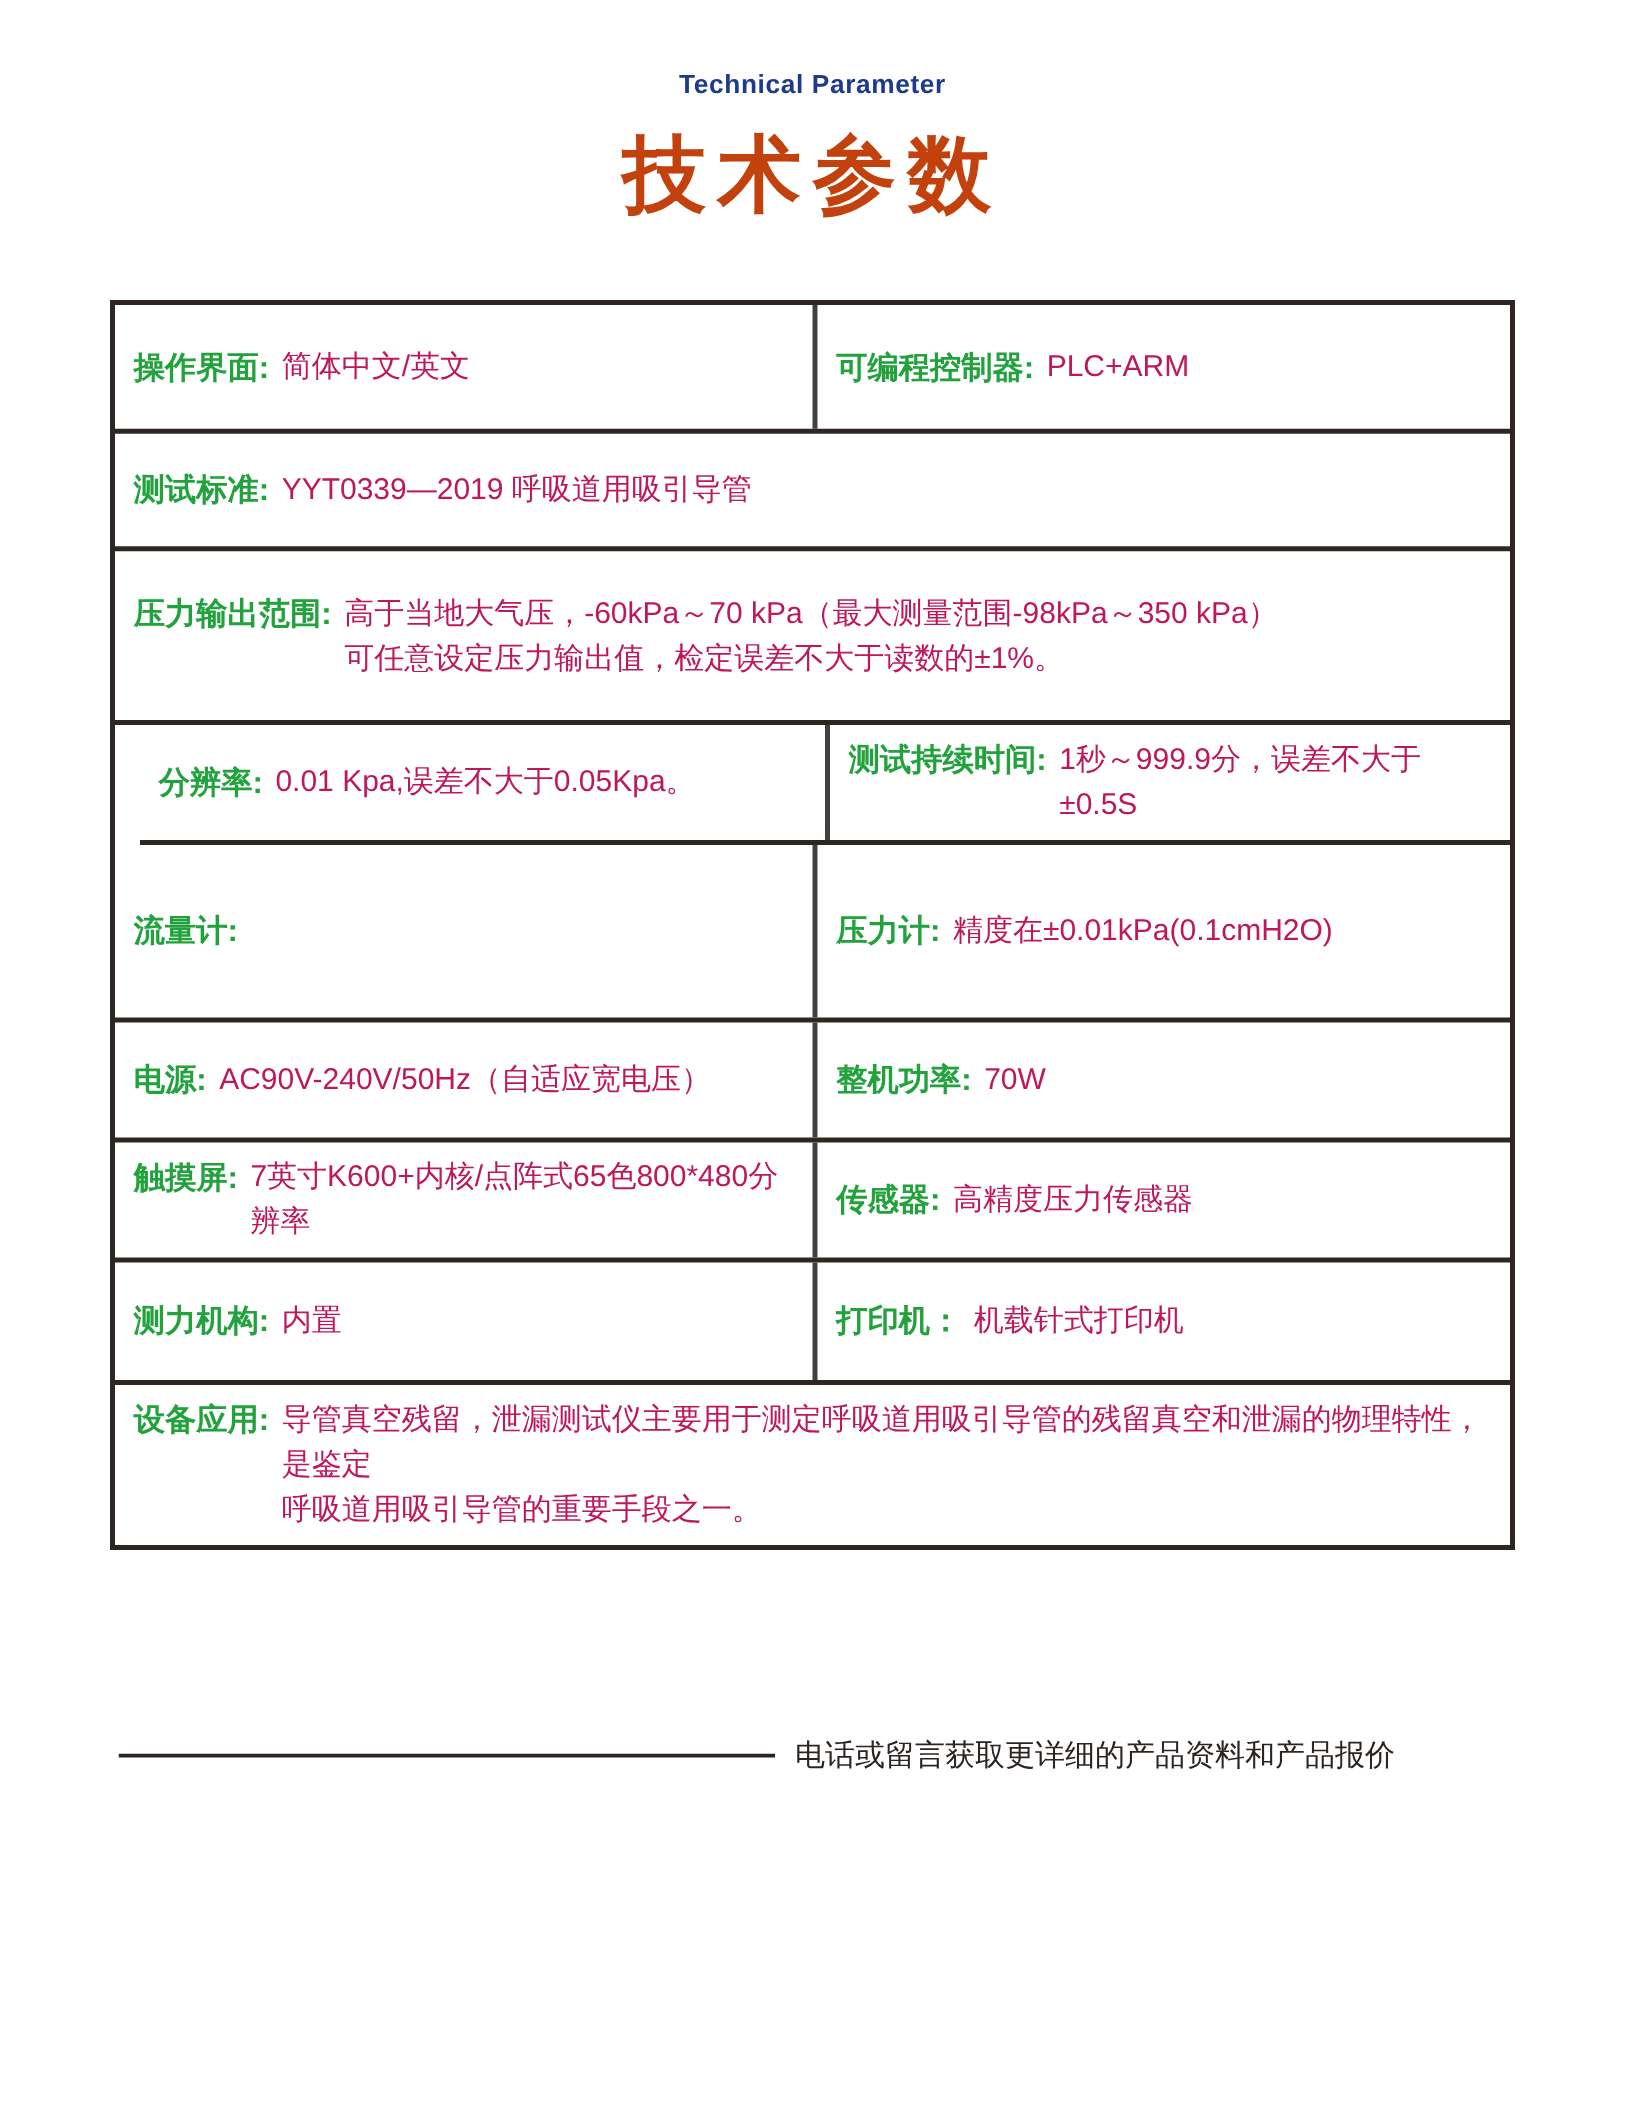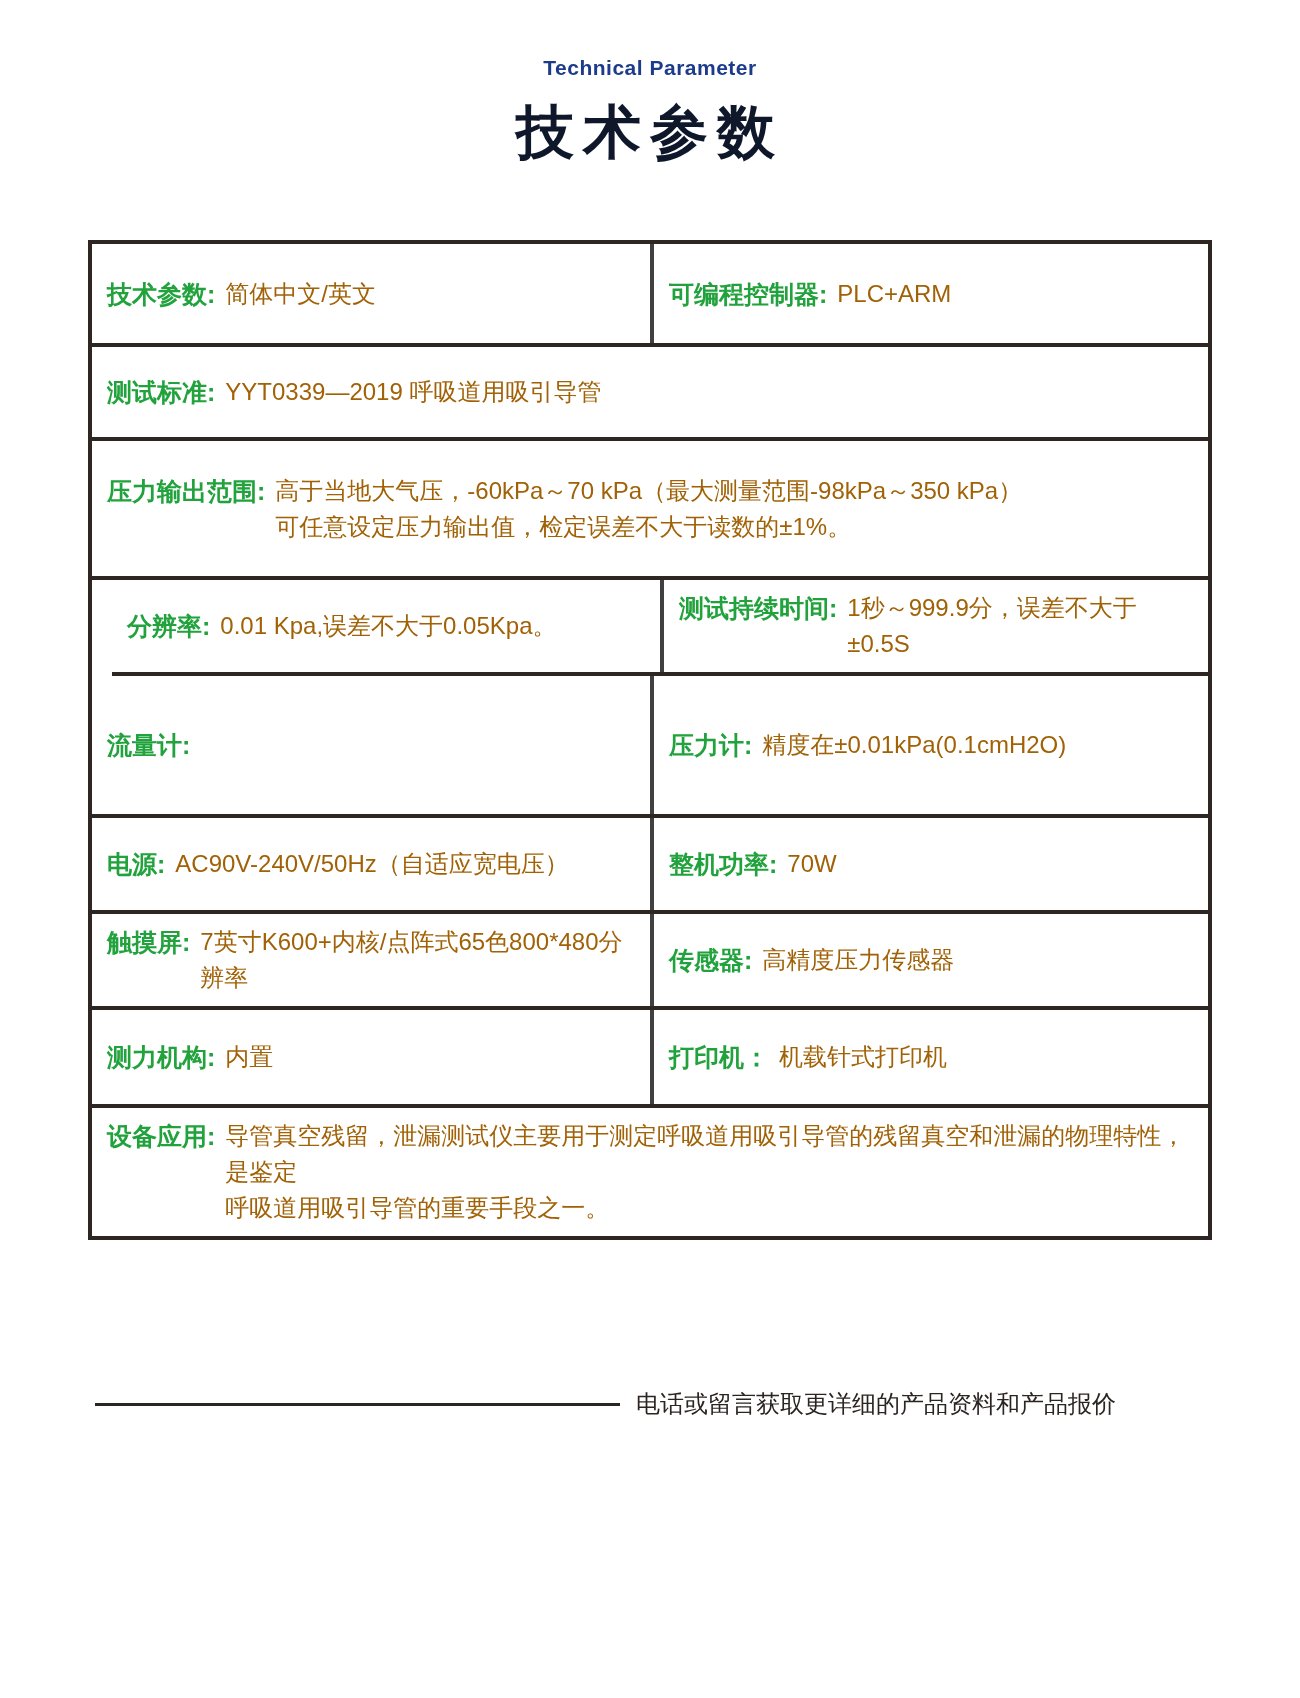--- a/index.html
+++ b/index.html
@@ -18,23 +18,23 @@
   
   .header { text-align: center; padding-top: 56px; }
   .subtitle {
     font-size: 21px;
     font-weight: bold;
     color: #1c3b8c;
     letter-spacing: 0.5px;
   }
   .title {
     margin-top: 14px;
-    font-size: 58px;
+    font-size: 67px;
     font-weight: bold;
-    color: #0f172a;
+    color: #c2410c;
     letter-spacing: 9px;
   }
   
   .spec-table {
     position: absolute;
     left: 88px;
     top: 240px;
     width: 1124px;
     border: 4px solid #2e2623;
     background: #ffffff;
@@ -58,21 +58,21 @@
   }
   .label {
     color: #21a23c;
     font-weight: bold;
     font-size: 25px;
     line-height: 36px;
     white-space: nowrap;
     margin-right: 10px;
   }
   .value {
-    color: #a16207;
+    color: #be185d;
     font-weight: 500;
     font-size: 24px;
     line-height: 36px;
     white-space: pre-line;
   }
   
   .r1  { min-height: 103px; }
   .r2  { min-height: 94px;  }
   .r3  { min-height: 139px; }
   .r4  { min-height: 92px; margin-left: 20px;  }
@@ -112,21 +112,21 @@
   <div class="header">
     <div class="subtitle">Technical Parameter</div>
     <div class="title">技术参数</div>
   </div>
 
   <div class="spec-table">
 
     <div class="trow two r1">
       <div class="cell">
         <div class="pair">
-          <span class="label">技术参数:</span>
+          <span class="label">操作界面:</span>
           <span class="value">简体中文/英文</span>
         </div>
       </div>
       <div class="cell">
         <div class="pair">
           <span class="label">可编程控制器:</span>
           <span class="value">PLC+ARM</span>
         </div>
       </div>
     </div>

